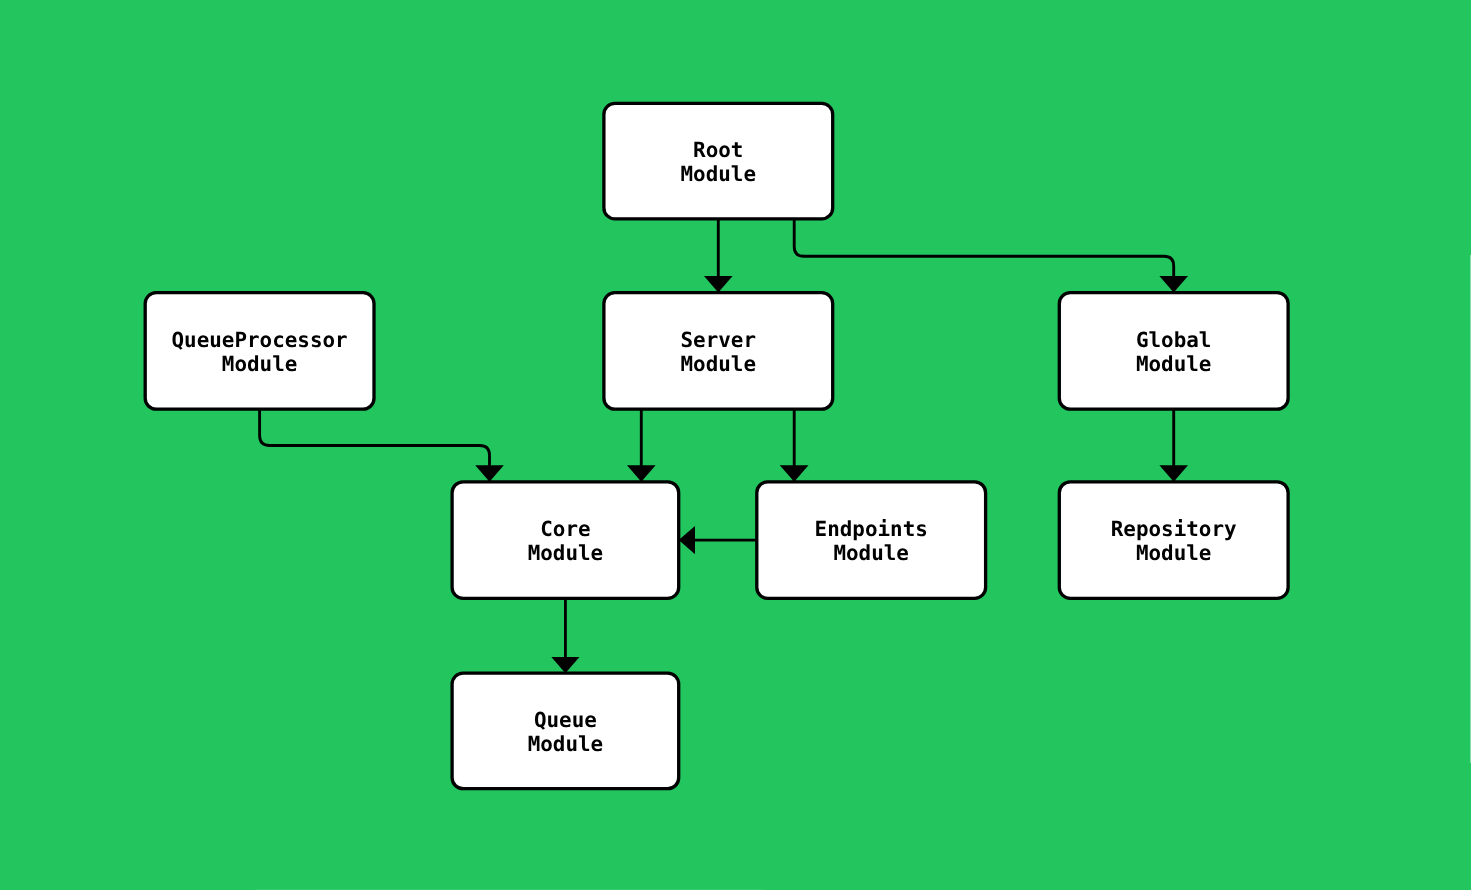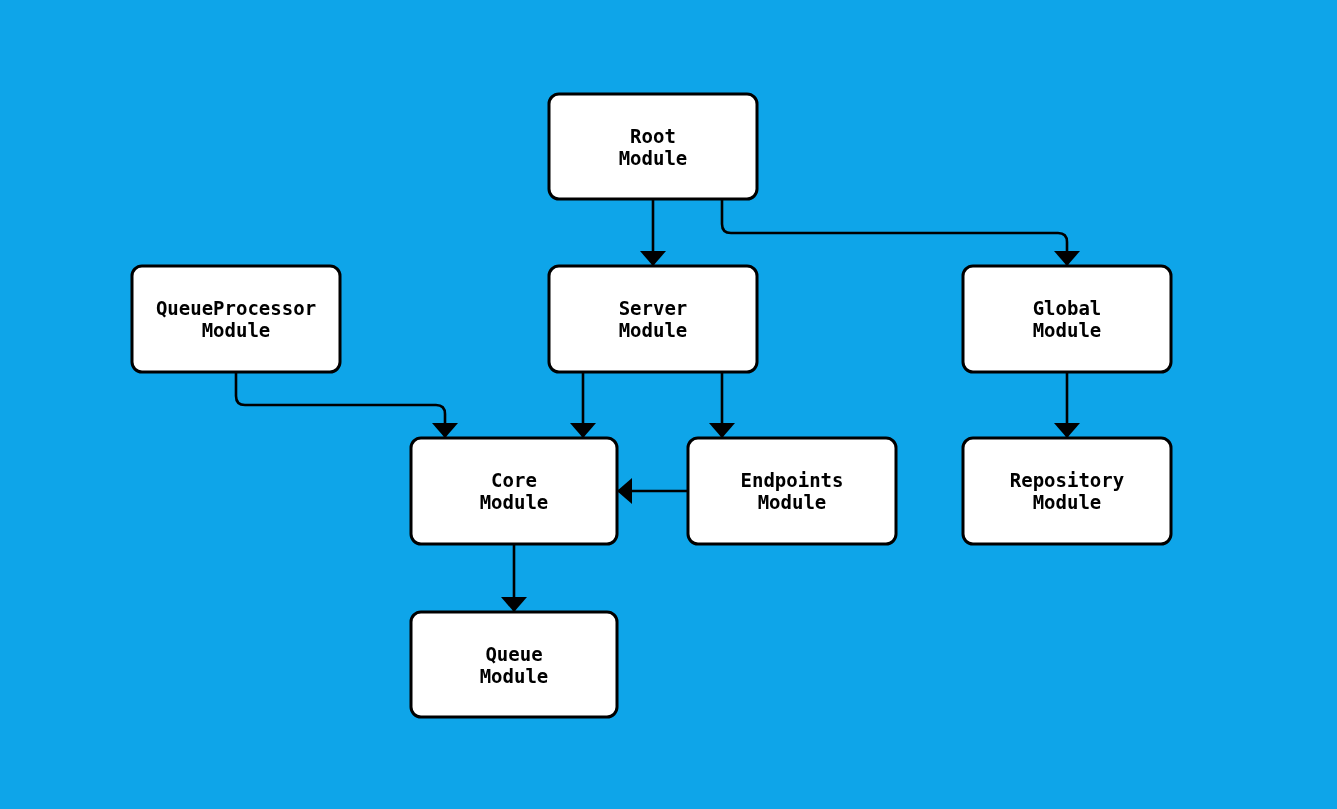--- a/index.html
+++ b/index.html
@@ -5,21 +5,21 @@
   html, body {
     margin: 0;
     padding: 0;
     background: #ffffff;
     font-family: "DejaVu Sans Mono", "Liberation Mono", monospace;
   }
   .canvas {
     position: relative;
     width: 1337px;
     height: 809px;
-    background: #0ea5e9;
+    background: #22c55e;
     overflow: hidden;
   }
   svg { display: block; }
   .node-rect {
     fill: #ffffff;
     stroke: #000000;
     stroke-width: 3;
   }
   .node-label {
     fill: #000000;

